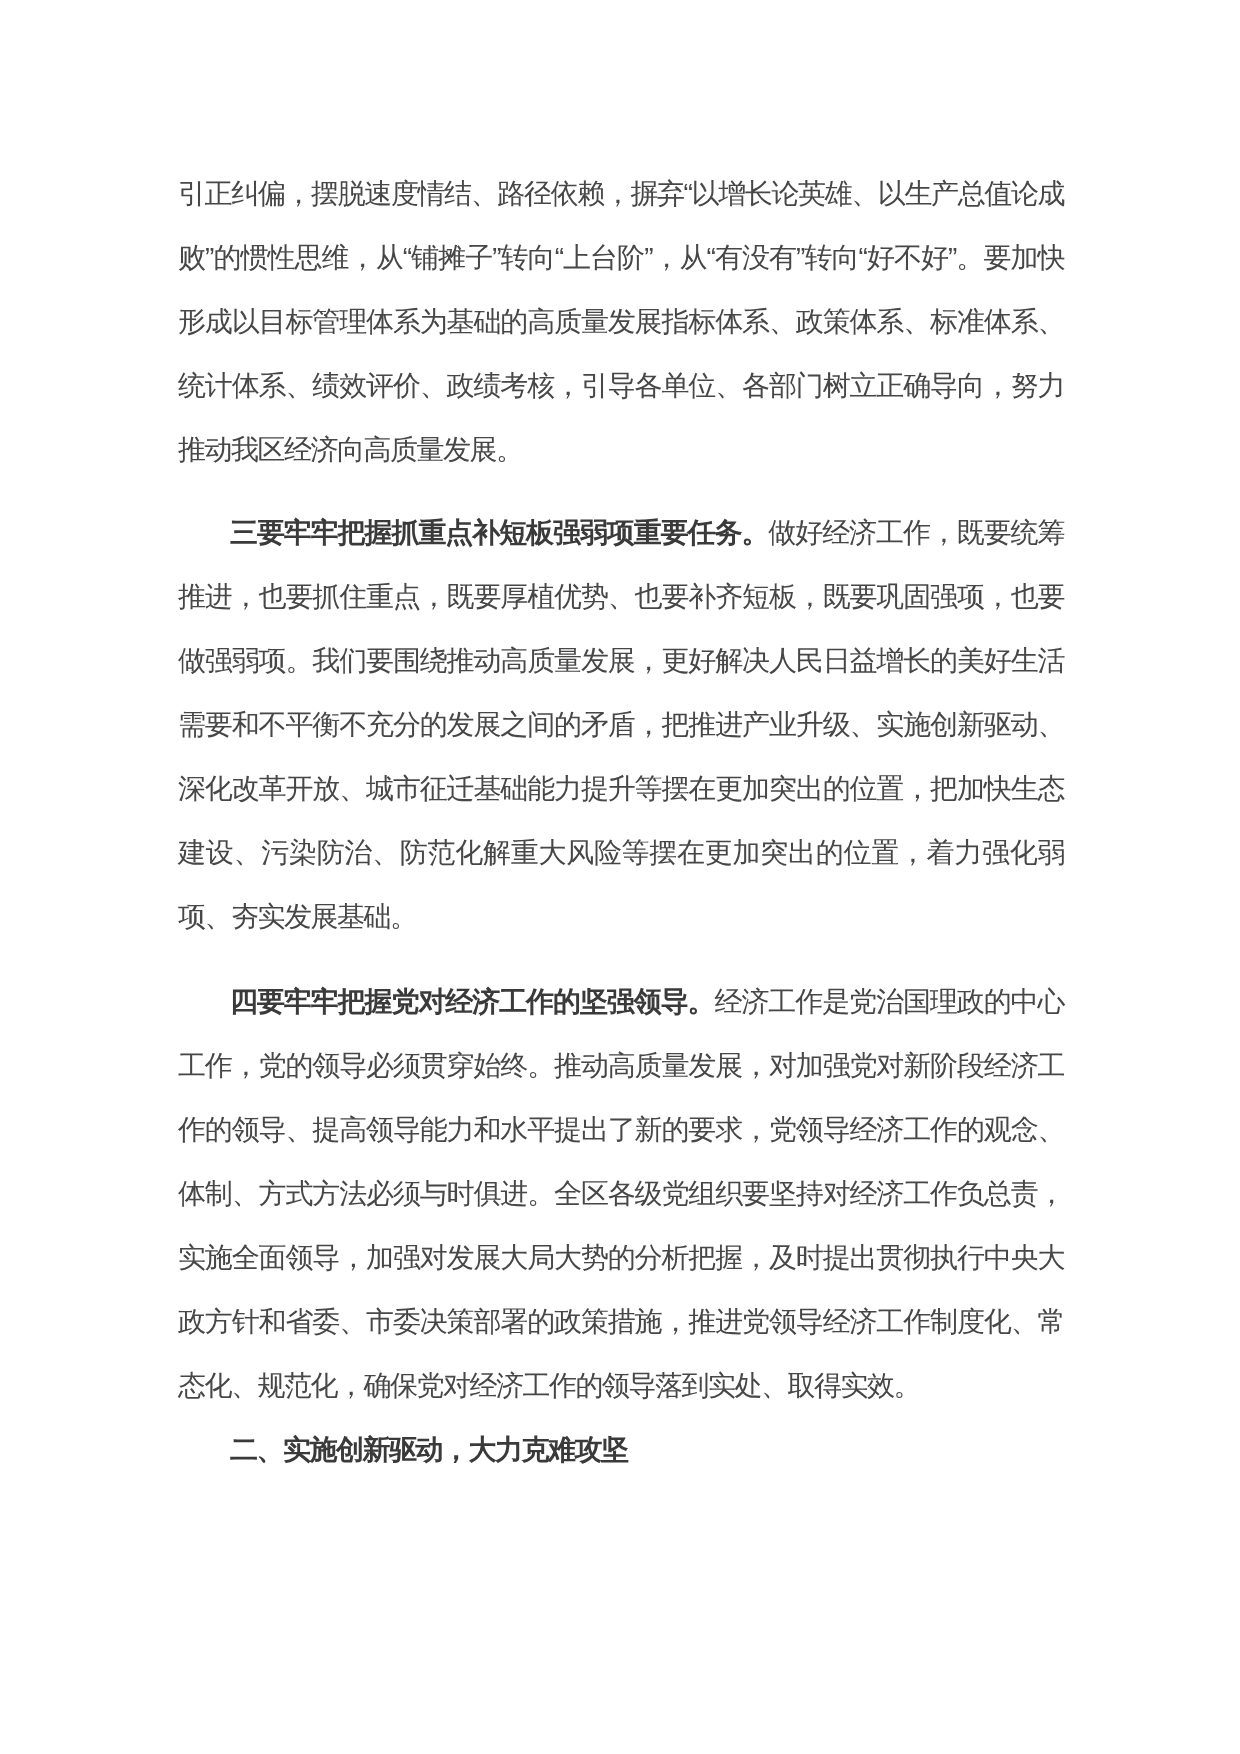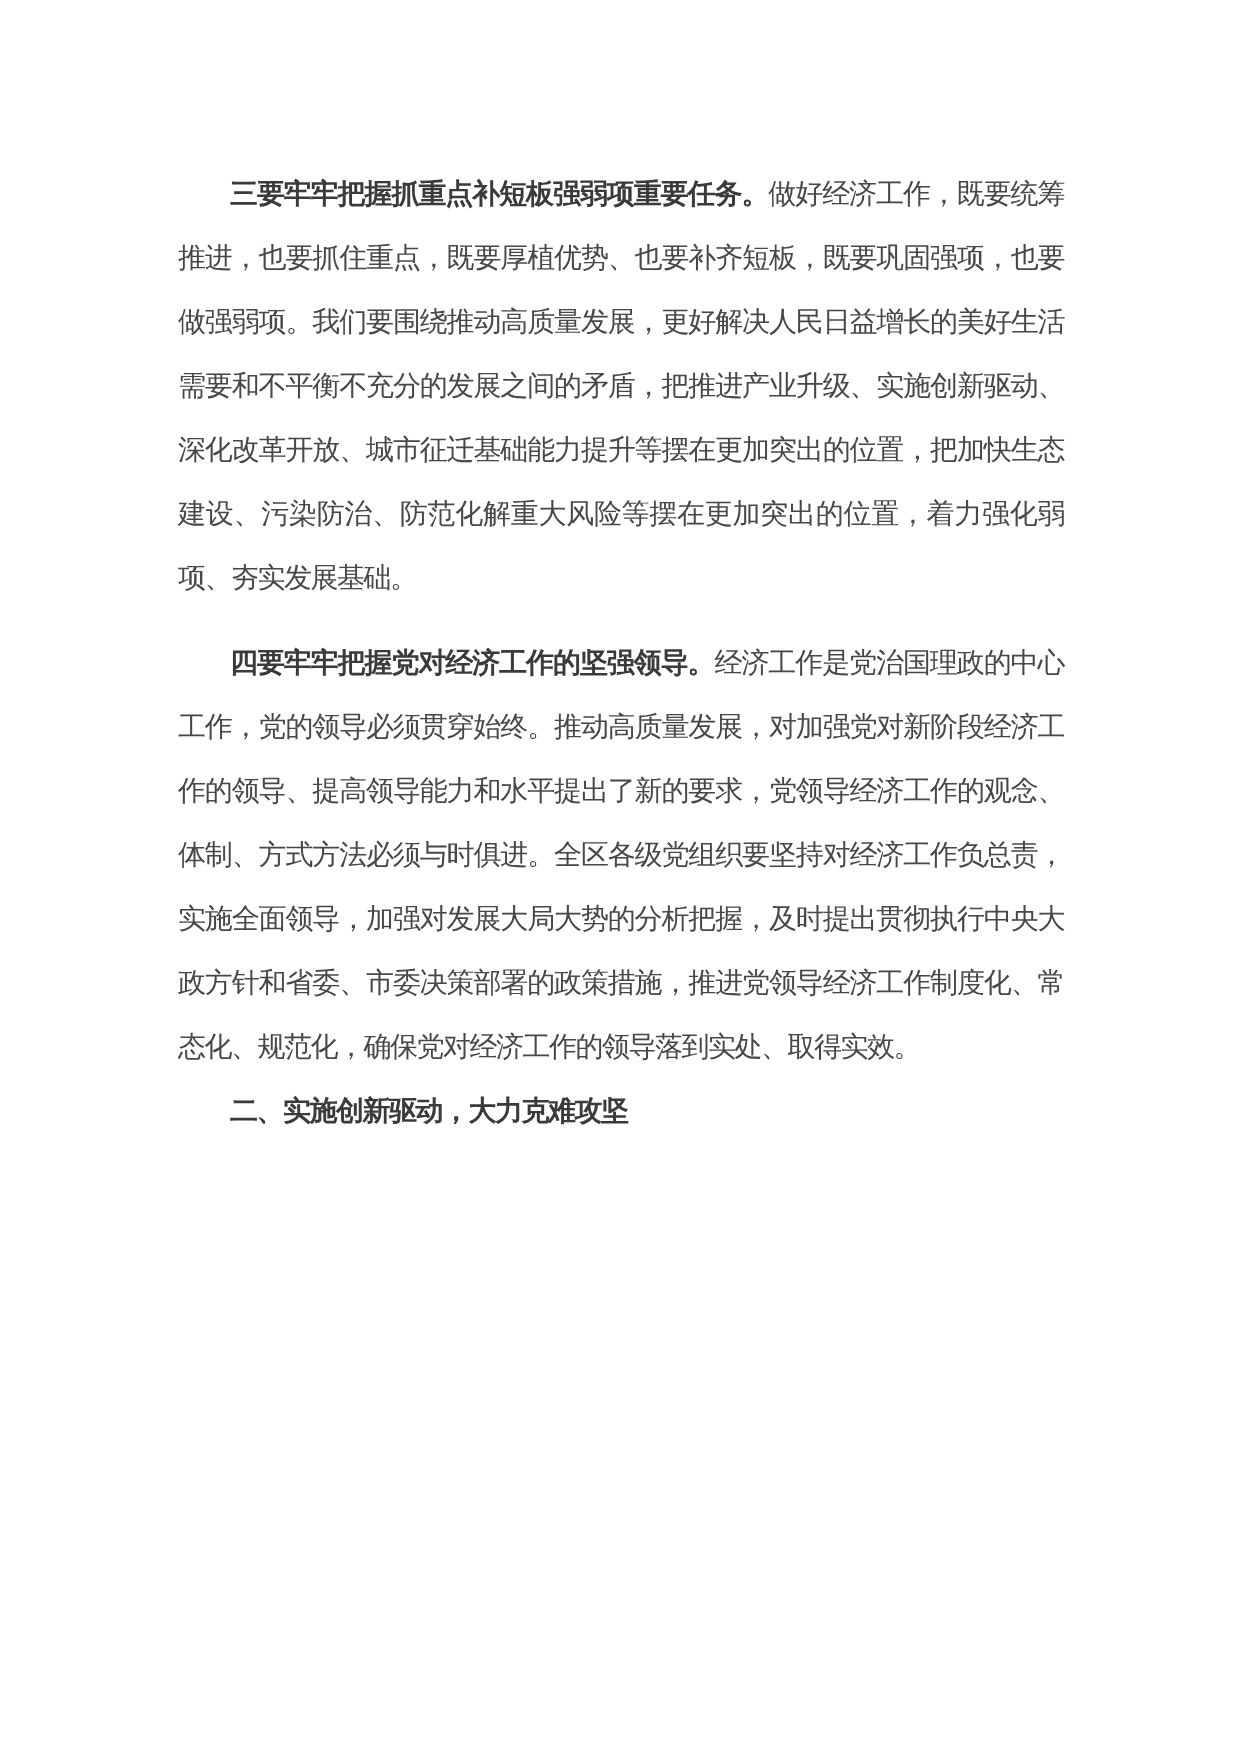--- a/index.html
+++ b/index.html
@@ -32,40 +32,42 @@
     font-size: 28px;
     line-height: 64px;
     letter-spacing: -1.5px;
     color: var(--text-color, #474747);
     text-align: justify;
     margin: 0 0 21px 0;
     word-break: break-all;
   }
   .para.indent {
     text-indent: 52px;
+    font-family: Liberation Mono, monospace;
   }
   .para.no-after {
     margin-bottom: 0;
   }
   .para .lead {
     font-weight: bold;
     color: var(--bold-color, #3a3a3a);
   }
   .para.heading {
     font-weight: bold;
     color: var(--bold-color, #3a3a3a);
     margin-bottom: 0;
   }
 </style>
 </head>
 <body style="background: rgb(255, 255, 255);">
 
 <div class="doc-page">
   <div class="doc-content">
 
+    <p class="para"><span class="body-text">引正纠偏，摆脱速度情结、路径依赖，摒弃“以增长论英雄、以生产总值论成败”的惯性思维，从“铺摊子”转向“上台阶”，从“有没有”转向“好不好”。要加快形成以目标管理体系为基础的高质量发展指标体系、政策体系、标准体系、统计体系、绩效评价、政绩考核，引导各单位、各部门树立正确导向，努力推动我区经济向高质量发展。</span></p>
 
     <p class="para indent"><span class="lead">三要牢牢把握抓重点补短板强弱项重要任务。</span><span class="body-text">做好经济工作，既要统筹推进，也要抓住重点，既要厚植优势、也要补齐短板，既要巩固强项，也要做强弱项。我们要围绕推动高质量发展，更好解决人民日益增长的美好生活需要和不平衡不充分的发展之间的矛盾，把推进产业升级、实施创新驱动、深化改革开放、城市征迁基础能力提升等摆在更加突出的位置，把加快生态建设、污染防治、防范化解重大风险等摆在更加突出的位置，着力强化弱项、夯实发展基础。</span></p>
 
     <p class="para indent no-after"><span class="lead">四要牢牢把握党对经济工作的坚强领导。</span><span class="body-text">经济工作是党治国理政的中心工作，党的领导必须贯穿始终。推动高质量发展，对加强党对新阶段经济工作的领导、提高领导能力和水平提出了新的要求，党领导经济工作的观念、体制、方式方法必须与时俱进。全区各级党组织要坚持对经济工作负总责，实施全面领导，加强对发展大局大势的分析把握，及时提出贯彻执行中央大政方针和省委、市委决策部署的政策措施，推进党领导经济工作制度化、常态化、规范化，确保党对经济工作的领导落到实处、取得实效。</span></p>
 
     <p class="para indent heading"><span>二、实施创新驱动，大力克难攻坚</span></p>
 
   </div>
 </div>
 

